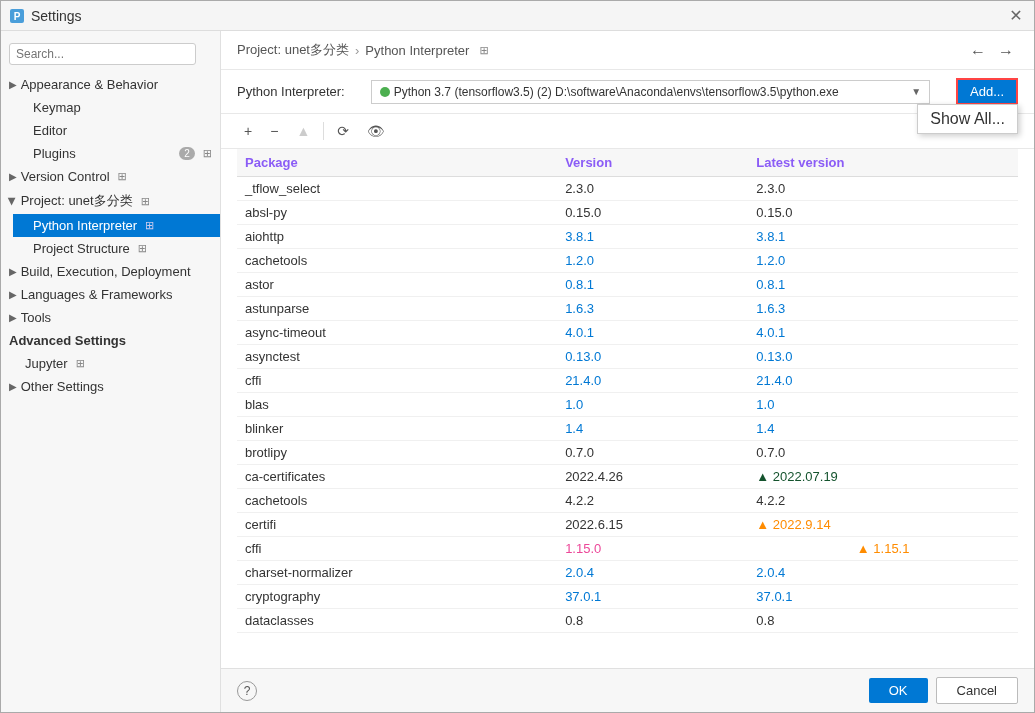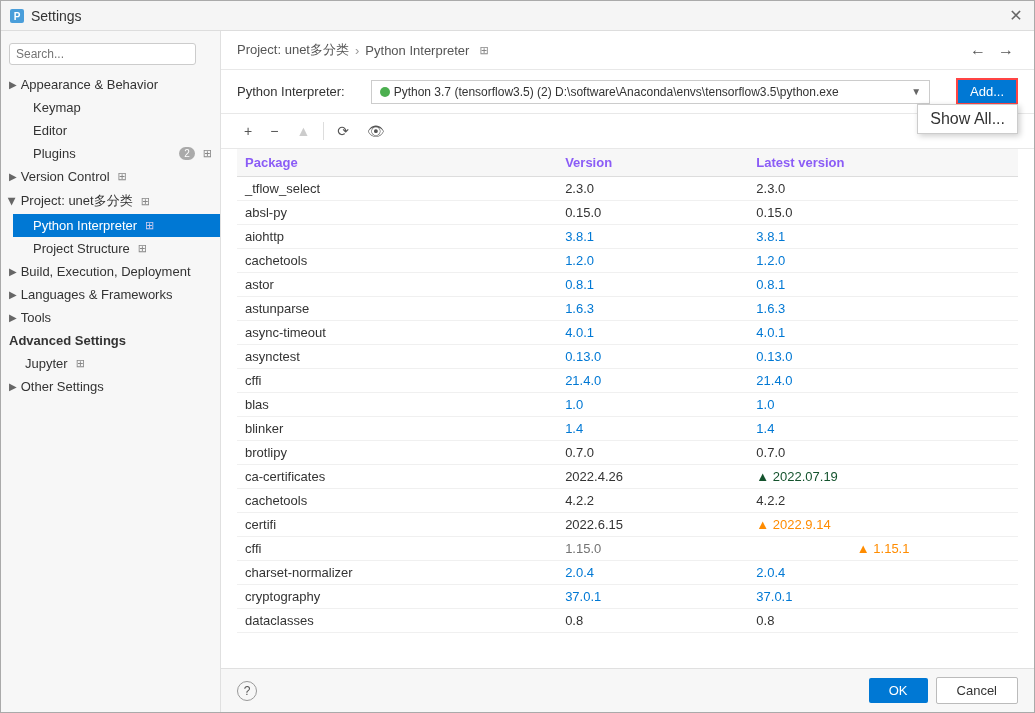--- a/index.html
+++ b/index.html
@@ -261,21 +261,21 @@
                 <td>4.2.2</td>
                 <td>4.2.2</td>
               </tr>
               <tr>
                 <td>certifi</td>
                 <td>2022.6.15</td>
                 <td style="color: rgb(255, 140, 0);">▲ 2022.9.14</td>
               </tr>
               <tr>
                 <td>cffi</td>
-                <td style="color: #737373; cursor: pointer;">1.15.0</td>
+                <td style="color: #ec4899; cursor: pointer;">1.15.0</td>
                 <td style="color: rgb(255, 140, 0); text-align: center;">▲ 1.15.1</td>
               </tr>
               <tr>
                 <td>charset-normalizer</td>
                 <td style="color: rgb(0, 120, 212); cursor: pointer;">2.0.4</td>
                 <td style="color: rgb(0, 120, 212);">2.0.4</td>
               </tr>
               <tr>
                 <td>cryptography</td>
                 <td style="color: rgb(0, 120, 212); cursor: pointer;">37.0.1</td>

